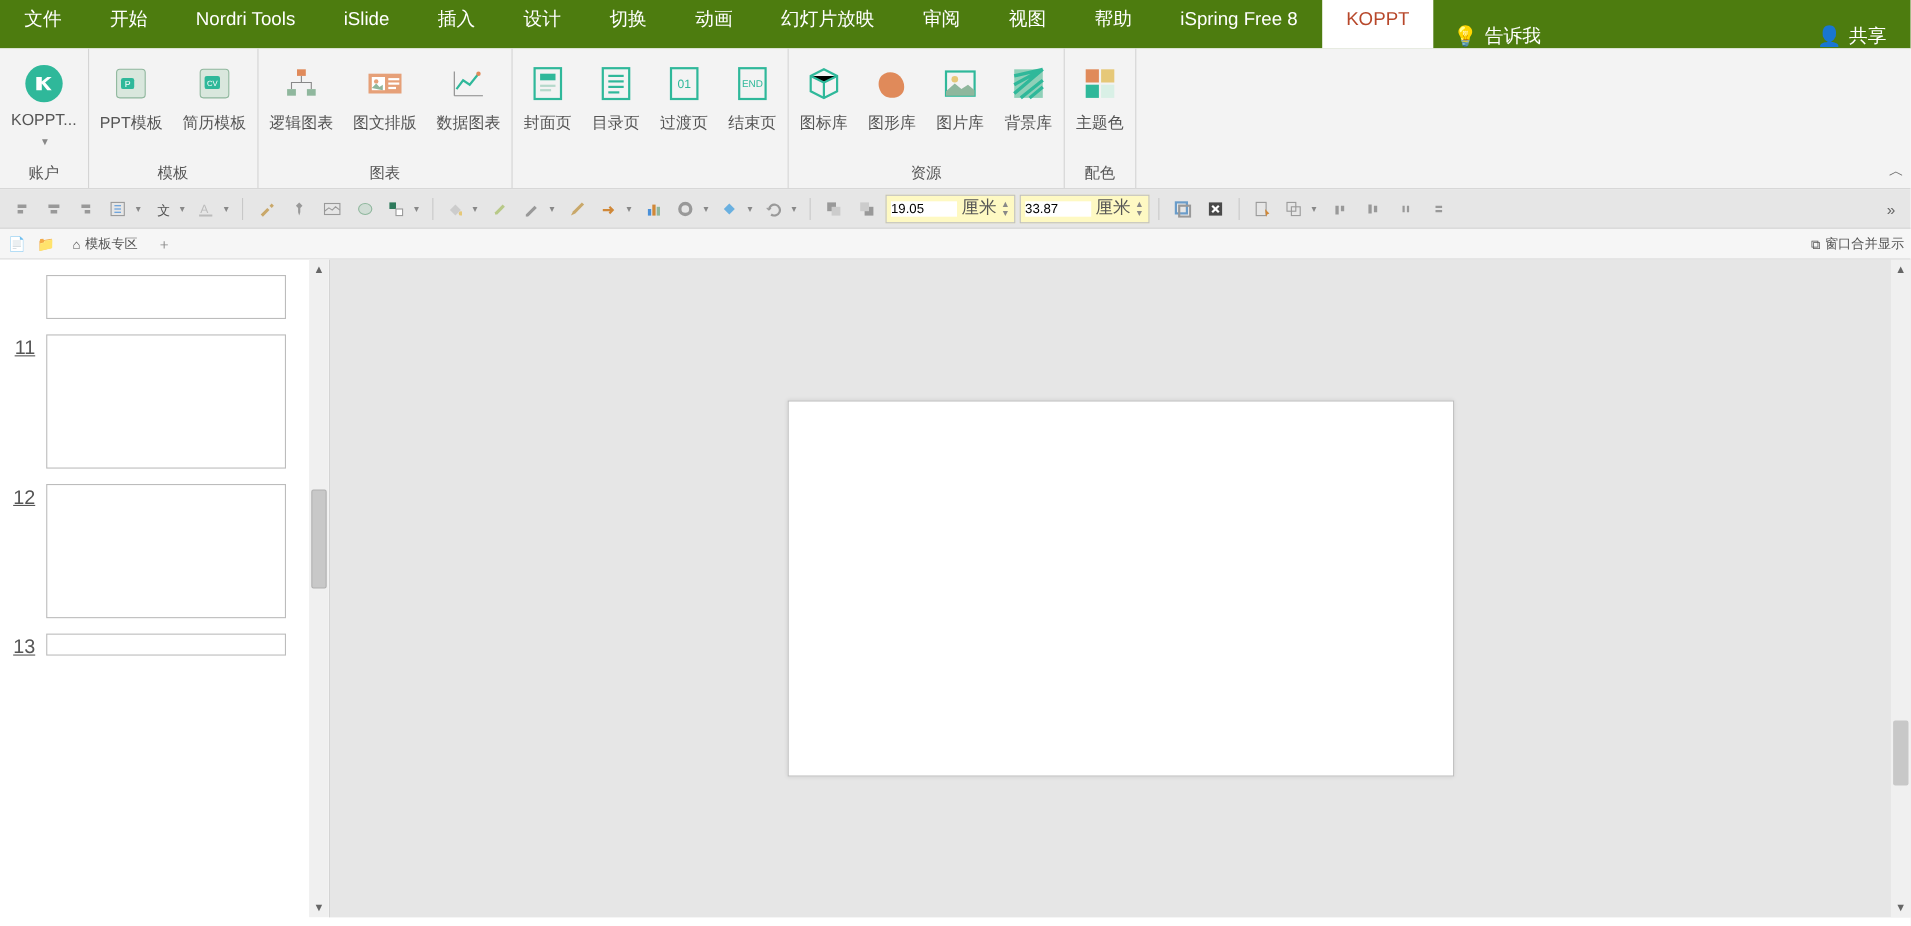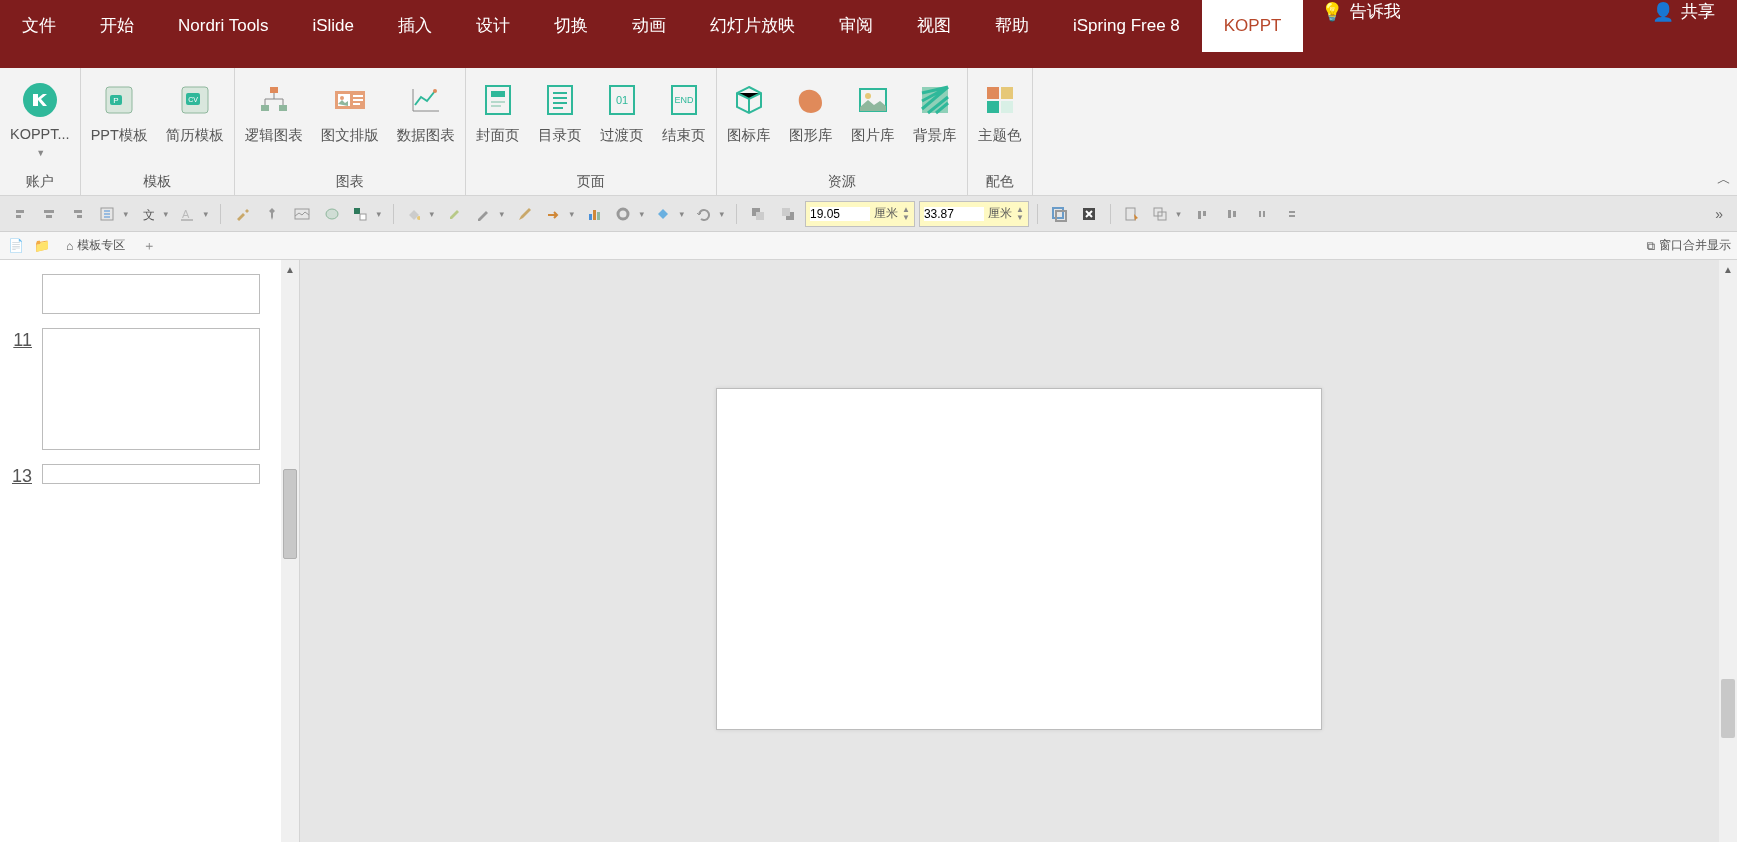--- a/index.html
+++ b/index.html
@@ -1,19 +1,19 @@
 <!DOCTYPE html>
 <html><head>
 <meta charset="utf-8">
 <style>
   * { box-sizing: border-box; margin: 0; padding: 0; }
   body { font-family: "Microsoft YaHei", Arial, sans-serif; font-size: 13px; color: #333; background: #fff; overflow: hidden; width: 1737px; height: 842px; }
   
   
-  .ribbon-tabs { display: flex; align-items: flex-start; background: #7f1d1d; height: 68px; color: #fff; }
+  .ribbon-tabs { display: flex; align-items: flex-end; background: #4d7c0f; height: 44px; color: #fff; }
   .ribbon-tabs .tab { padding: 0 22px; height: 52px; line-height: 52px; font-size: 17px; cursor: pointer; }
   .ribbon-tabs .tab.active { background: #fff; color: #b7472a; }
   .ribbon-tabs .tell-me { display: flex; align-items: center; gap: 6px; font-size: 17px; padding: 0 18px; }
   .ribbon-tabs .share { margin-left: auto; display: flex; align-items: center; gap: 6px; padding: 0 22px; font-size: 17px; }
   .ribbon-tabs .bulb-icon, .ribbon-tabs .person-icon { font-size: 18px; }
 
   
   .ribbon-content { display: flex; background: #f3f3f3; border-bottom: 1px solid #d4d4d4; height: 128px; position: relative; }
   .ribbon-group { border-right: 1px solid #d4d4d4; display: flex; flex-direction: column; padding: 4px 8px 0 8px; }
   .ribbon-group .items { display: flex; gap: 14px; flex: 1; align-items: flex-start; padding-top: 4px; }
@@ -22,21 +22,21 @@
   .ribbon-item .icon-box { width: 40px; height: 40px; display: flex; align-items: center; justify-content: center; }
   .ribbon-item .label { font-size: 14.5px; color: #555; text-align: center; white-space: nowrap; }
   .ribbon-collapse { position: absolute; right: 6px; bottom: 6px; font-size: 14px; color: #666; cursor: pointer; }
 
   
   .toolbar2 { display: flex; align-items: center; height: 36px; background: #e6e6e6; border-bottom: 1px solid #d0d0d0; padding: 0 6px; gap: 4px; }
   .toolbar2 .tb-btn { width: 26px; height: 26px; display:flex; align-items:center; justify-content:center; border:1px solid transparent; border-radius:2px; cursor:pointer; color:#777; }
   .toolbar2 .tb-btn.split { width: 36px; justify-content:space-between; padding:0 3px; }
   .toolbar2 .tb-dim { display:flex; align-items:center; border:1px solid #c0c0c0; background:#fef9c3; height:26px; padding:0 4px; gap:4px; }
   .toolbar2 .tb-dim input { border:none; width:60px; font-size:12px; outline:none; }
-  .toolbar2 .tb-dim .unit { font-size:12px; color:#555;font-family:Liberation Serif, serif; }
+  .toolbar2 .tb-dim .unit { font-size:16px; color:#555;font-family:Liberation Serif, serif; }
   .toolbar2 .spin { display:flex; flex-direction:column; font-size:8px; line-height:8px; color:#888; }
   .toolbar2 .overflow { margin-left:auto; padding:0 8px; color:#666; font-size:14px; cursor:pointer; }
   .toolbar2 .sep { width:1px; height:20px; background:#c8c8c8; margin:0 4px; }
 
   
   .doc-tabs { display:flex; align-items:center; height:28px; background:#f6f6f6; border-bottom:1px solid #d4d4d4; padding:0 6px; gap:6px; }
   .doc-tabs .dt-btn { width:20px; height:20px; display:flex; align-items:center; justify-content:center; color:#888; cursor:pointer; font-size:13px; }
   .doc-tabs .dt-tab { display:flex; align-items:center; gap:4px; padding:2px 8px; font-size:12px; color:#555; cursor:pointer; }
   .doc-tabs .dt-right { margin-left:auto; display:flex; align-items:center; gap:4px; font-size:12px; color:#555; }
 
@@ -216,21 +216,20 @@
       <div class="ribbon-item">
         <div class="icon-box">
           <svg width="30" height="34">
               <rect x="3" y="3" width="24" height="28" fill="none" stroke="#2fb89a" stroke-width="2"></rect>
               <text x="15" y="20" font-size="9" fill="#2fb89a" text-anchor="middle">END</text>
             </svg>
         </div>
         <span class="label">结束页</span>
       </div>
     </div>
-    <div class="group-label">页面</div>
   </div>
 
   <div class="ribbon-group">
     <div class="items">
       <div class="ribbon-item">
         <div class="icon-box">
           <svg width="34" height="34">
               <path d="M17 4l12 6v14l-12 6-12-6V10z" fill="none" stroke="#2fb89a" stroke-width="2"></path>
               <path d="M5 10l12 6 12-6M17 16v14" stroke="#2fb89a" stroke-width="2"></path>
             </svg>
@@ -509,20 +508,24 @@
   <div class="slide-panel">
     <div class="slide-list">
       <div class="slide-entry partial-top">
         <div class="num gray"></div>
         <div class="thumb"></div>
       </div>
       <div class="slide-entry">
         <div class="num gray">11</div>
         <div class="thumb"></div>
       </div>
+      <div class="slide-entry">
+        <div class="num gray">12</div>
+        <div class="thumb"></div>
+      </div>
       <div class="slide-entry partial-bot">
         <div class="num gray">13</div>
         <div class="thumb"></div>
       </div>
     </div>
     <div class="panel-scroll">
       <div class="up">▲</div>
       <div class="track">
         <div class="thumb-bar" style="top:34%; height:16%;"></div>
       </div>

